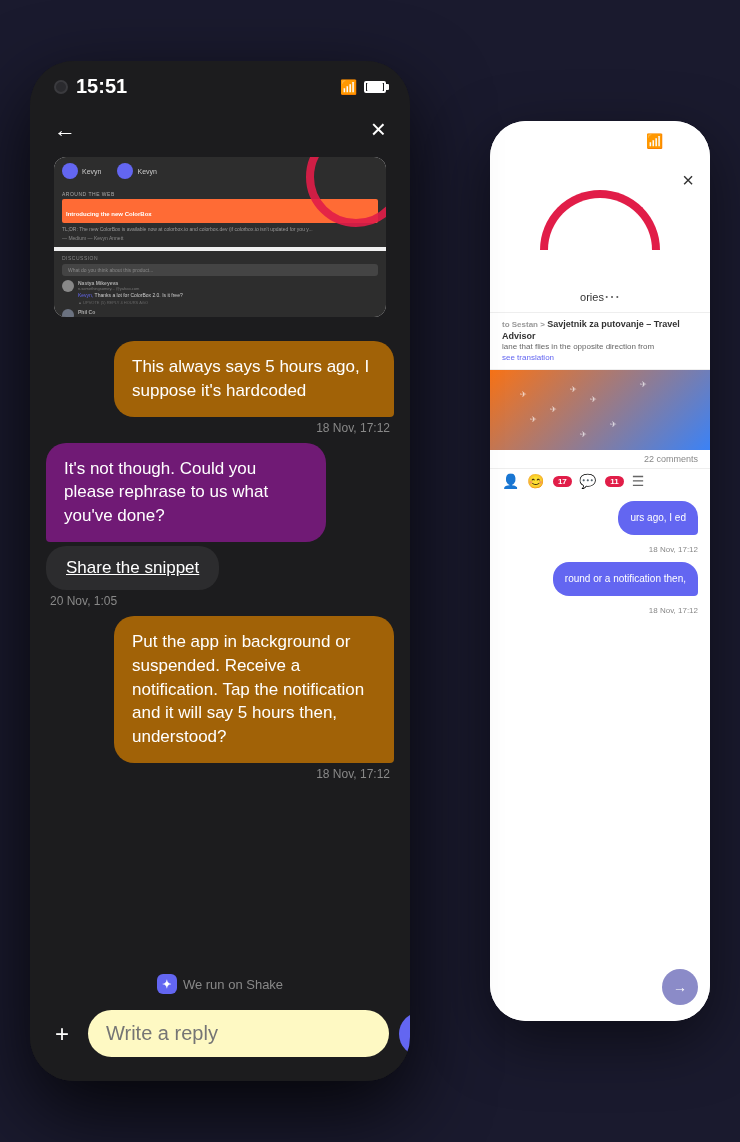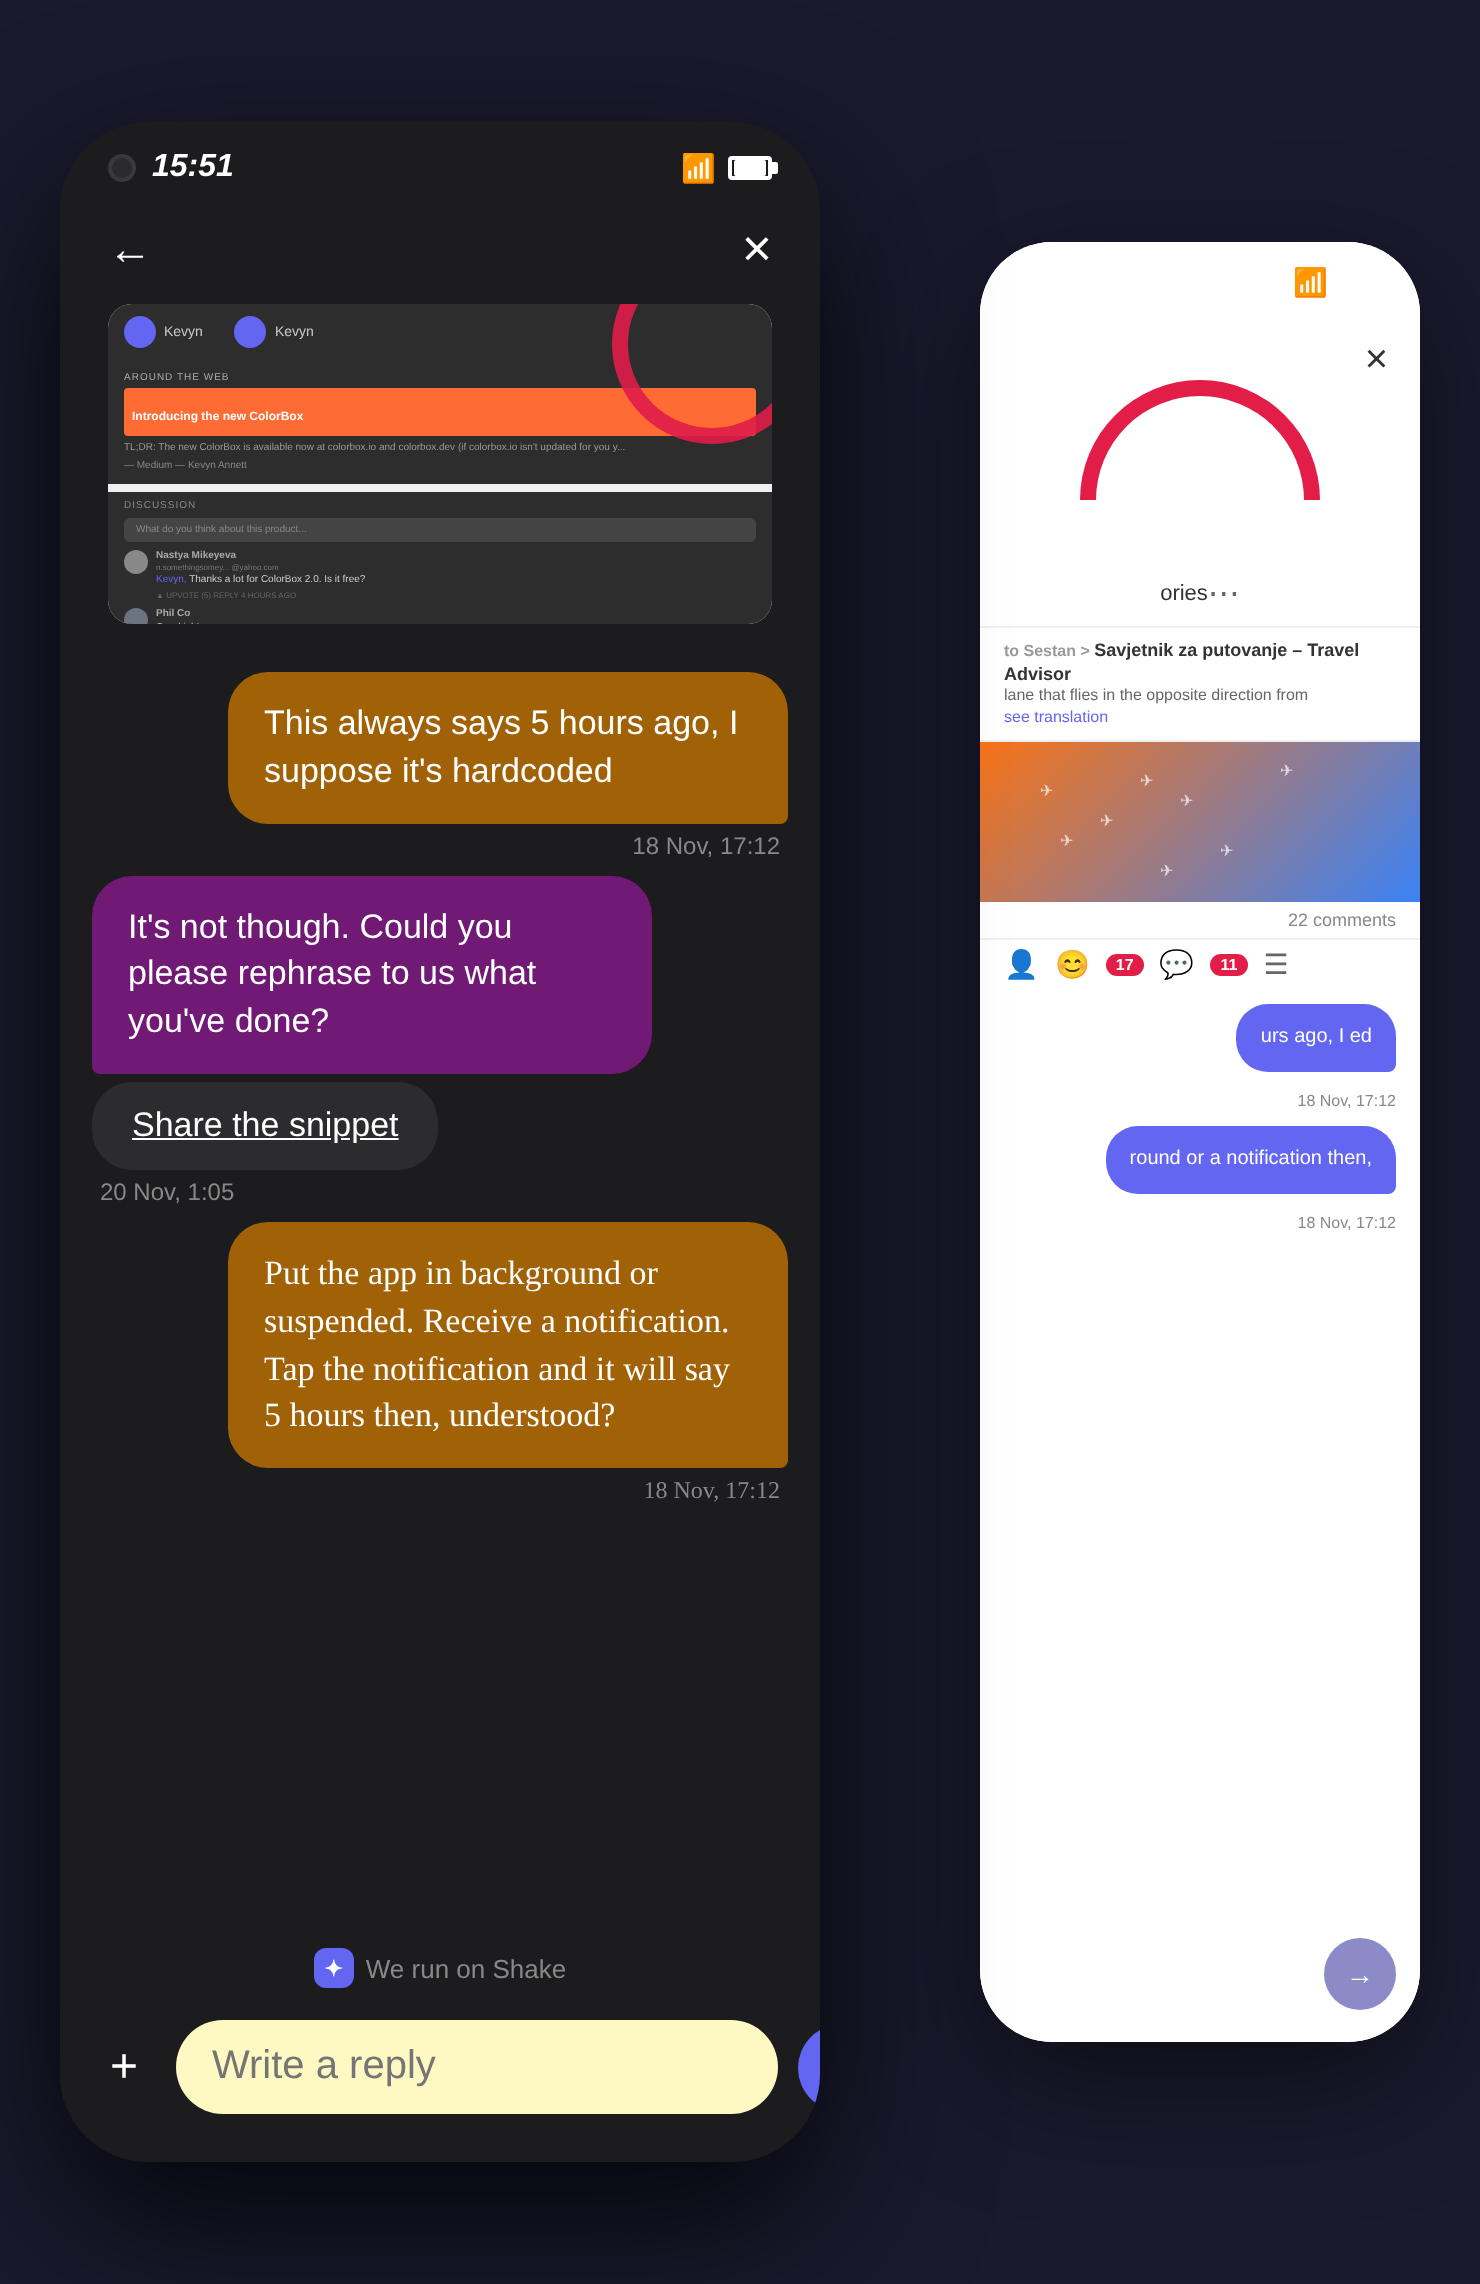--- a/index.html
+++ b/index.html
@@ -77,24 +77,23 @@
       display: flex;
       justify-content: space-between;
       align-items: center;
       padding: 14px 24px 8px;
       color: white;
       font-size: 15px;
       font-weight: 600;
     }
 
     .status-time {
-      font-size: 16px;
+      font-size: 20px;
       font-weight: 700;
       color: white;
-      font-style: italic;
     }
 
     .status-icons {
       display: flex;
       align-items: center;
       gap: 6px;
     }
 
     .status-camera {
       width: 14px;
@@ -754,21 +753,21 @@
       <div style="display:flex;flex-direction:column;align-items:flex-start;">
         <div class="message-received">
           <span>It's not though. Could you please rephrase to us what you've done?</span>
         </div>
         <div class="snippet-btn">
           <span>Share the snippet</span>
         </div>
         <div class="message-timestamp-left">20 Nov, 1:05</div>
       </div>
 
-      <div style="display:flex;flex-direction:column;align-items:flex-end;font-family:Liberation Serif, serif;">
+      <div style="display:flex;flex-direction:column;align-items:flex-end;">
         <div class="message-sent">
           <span>Put the app in background or suspended. Receive a notification. Tap the notification and it will say 5 hours then, understood?</span>
         </div>
         <div class="message-timestamp">18 Nov, 17:12</div>
       </div>
 
     </div>
 
     <div class="shake-footer">
       <div class="shake-logo">

